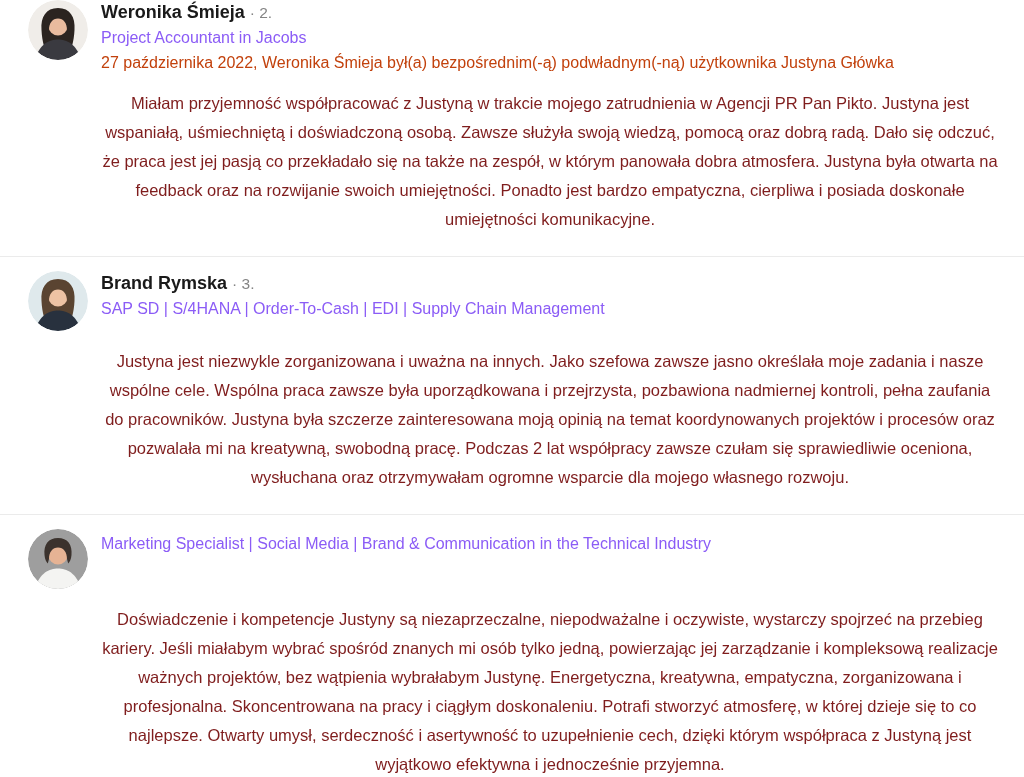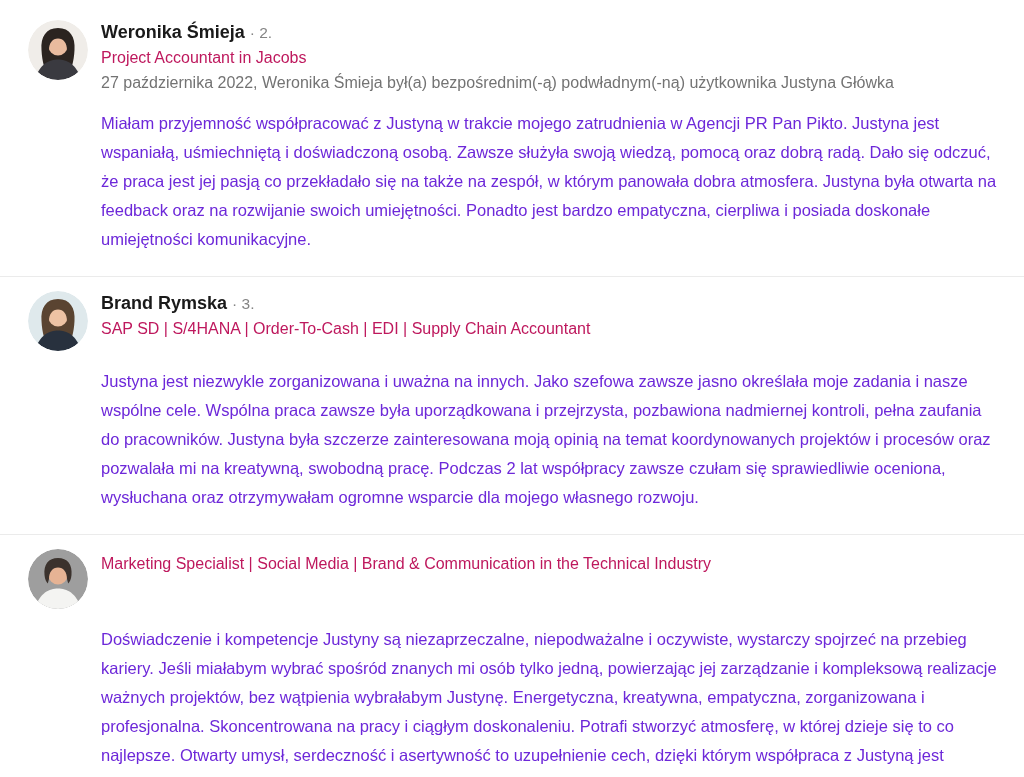--- a/index.html
+++ b/index.html
@@ -14,21 +14,21 @@
     overflow: hidden;
   }
   .page {
     width: 1024px;
   }
   .rec {
     padding: 14px 28px 8px 28px;
     border-bottom: 1px solid #ebebeb;
   }
   .rec:first-child {
-    padding-top: 20px;
+    padding-top: 0;
   }
   .rec:last-child {
     border-bottom: none;
   }
   .rec-header {
     display: flex;
     gap: 13px;
     align-items: flex-start;
   }
   .avatar {
@@ -59,37 +59,38 @@
     cursor: pointer;
   }
   .degree {
     font-size: 15.5px;
     color: #848484;
     margin-left: 5px;
   }
   .headline {
     font-size: 16px;
     line-height: 20px;
-    color: #be185d;
+    color: #8b5cf6;
     margin-top: 4px;
     white-space: nowrap;
   }
   .relationship {
     font-size: 16px;
     line-height: 20px;
-    color: #737373;
+    color: #c2410c;
     margin-top: 5px;
     white-space: nowrap;
   }
   .rec-body {
     margin: 16px 0 14px 73px;
     width: 898px;
     font-size: 16.5px;
     line-height: 29px;
-    color: #6d28d9;
+    color: #7f1d1d;
+    text-align: center;
   }
 </style>
 </head>
 <body>
 
 <div class="page">
 
   <section class="rec">
     <div class="rec-header">
       <span class="avatar">
@@ -134,21 +135,21 @@
             <circle cx="30" cy="26" r="9.5" fill="#eec3a4"></circle>
             <path d="M30 9 C21 9 16 15.5 16.5 26 C16.8 31 18 34 19.5 36 L21 30 C21 23 24.5 18.5 30 18.5 C35.5 18.5 39 23 39 30 L40.5 36 C42 34 43.2 31 43.5 26 C44 15.5 39 9 30 9 Z" fill="#5a4431"></path>
             <path d="M6 62 C11 44 21 39.5 30 39.5 C39 39.5 49 44 54 62 Z" fill="#28313e"></path>
           </g>
         </svg>
       </span>
       <div class="header-text">
         <div class="name-row">
           <span class="name">Brand Rymska</span><span class="degree">· 3.</span>
         </div>
-        <div class="headline">SAP SD | S/4HANA | Order-To-Cash | EDI | Supply Chain Accountant</div>
+        <div class="headline">SAP SD | S/4HANA | Order-To-Cash | EDI | Supply Chain Management</div>
       </div>
     </div>
     <p class="rec-body">Justyna jest niezwykle zorganizowana i uważna na innych. Jako szefowa zawsze jasno określała moje zadania i nasze wspólne cele. Wspólna praca zawsze była uporządkowana i przejrzysta, pozbawiona nadmiernej kontroli, pełna zaufania do pracowników. Justyna była szczerze zainteresowana moją opinią na temat koordynowanych projektów i procesów oraz pozwalała mi na kreatywną, swobodną pracę. Podczas 2 lat współpracy zawsze czułam się sprawiedliwie oceniona, wysłuchana oraz otrzymywałam ogromne wsparcie dla mojego własnego rozwoju.</p>
   </section>
 
   <section class="rec">
     <div class="rec-header">
       <span class="avatar">
         <svg viewBox="0 0 60 60" aria-hidden="true">
           <defs>

